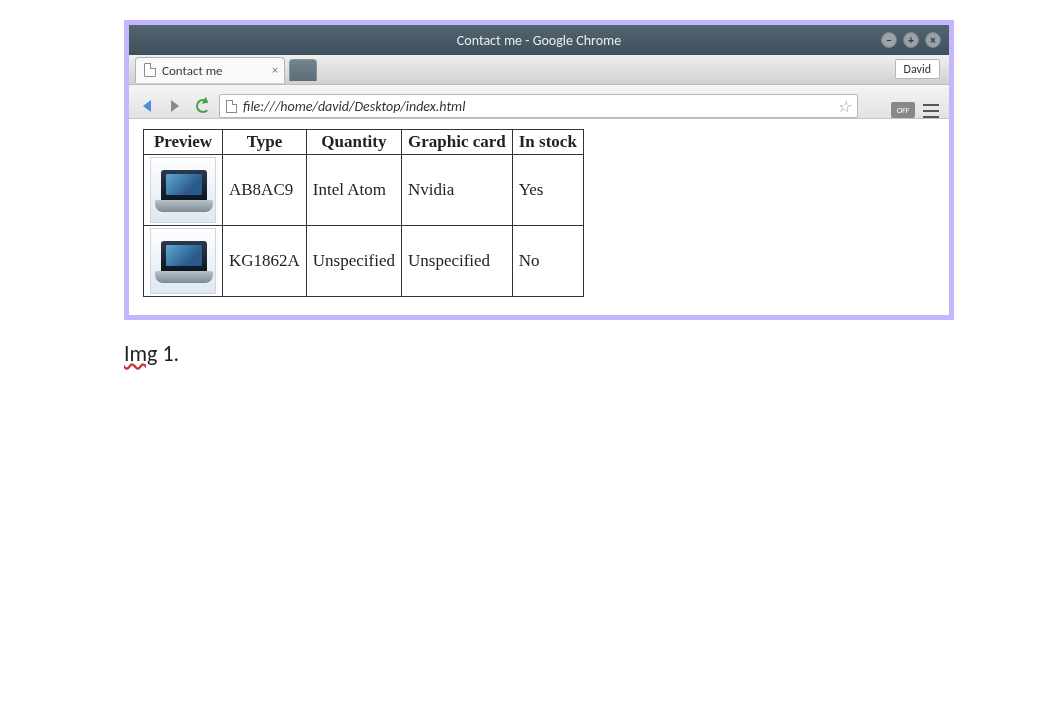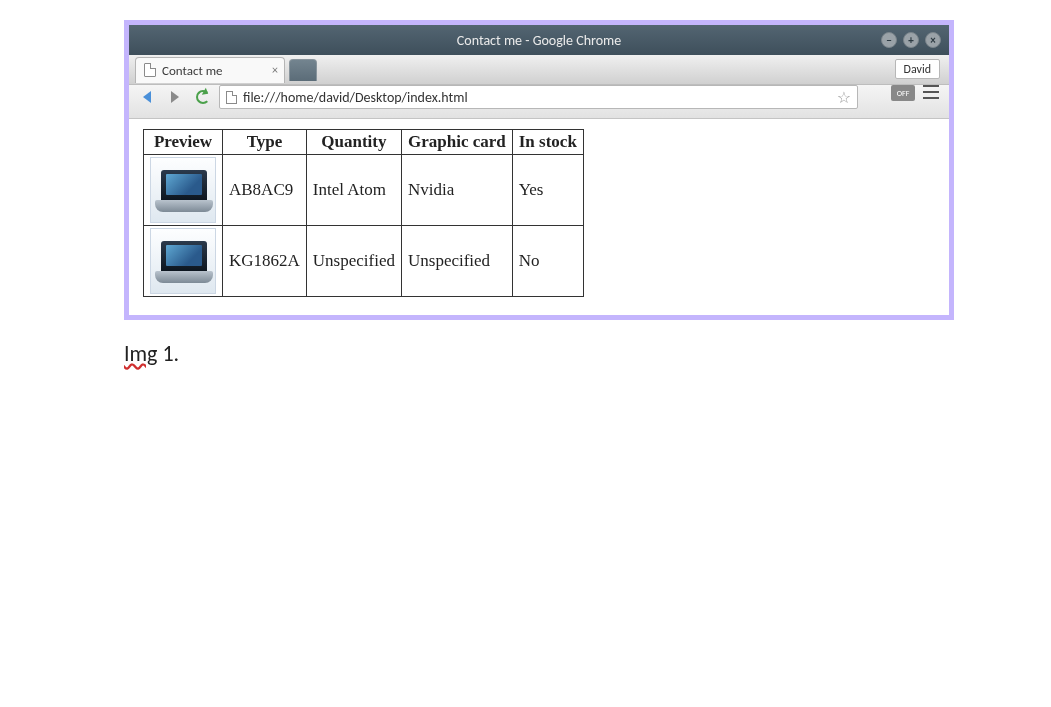--- a/index.html
+++ b/index.html
@@ -125,23 +125,24 @@
     border-radius: 2px;
     font-size: 12px;
     padding: 2px 8px;
     color: #333;
   }
   .toolbar {
     height: 34px;
     background: linear-gradient(#f5f5f5, #e2e2e2);
     border-bottom: 1px solid #c4c4c4;
     display: flex;
-    align-items: flex-start;
+    align-items: flex-end;
     padding: 0 6px;
     gap: 4px;
+    font-style: italic;
   }
   .navbtn {
     width: 24px; height: 24px;
     display: flex; align-items: center; justify-content: center;
   }
   .arrow {
     width: 0; height: 0;
     border-top: 6px solid transparent;
     border-bottom: 6px solid transparent;
   }

